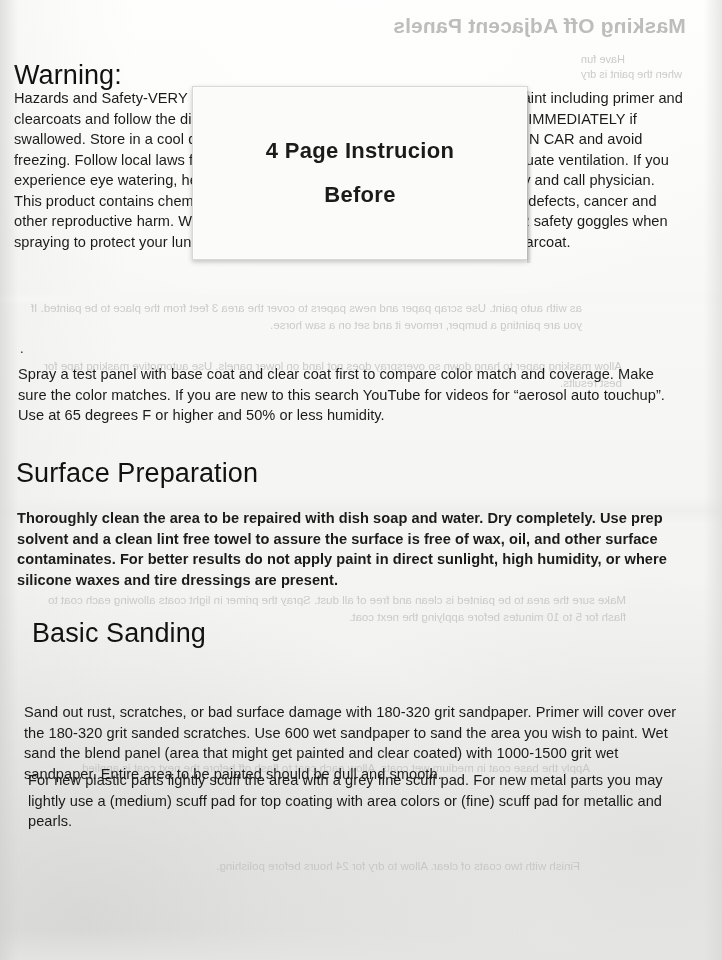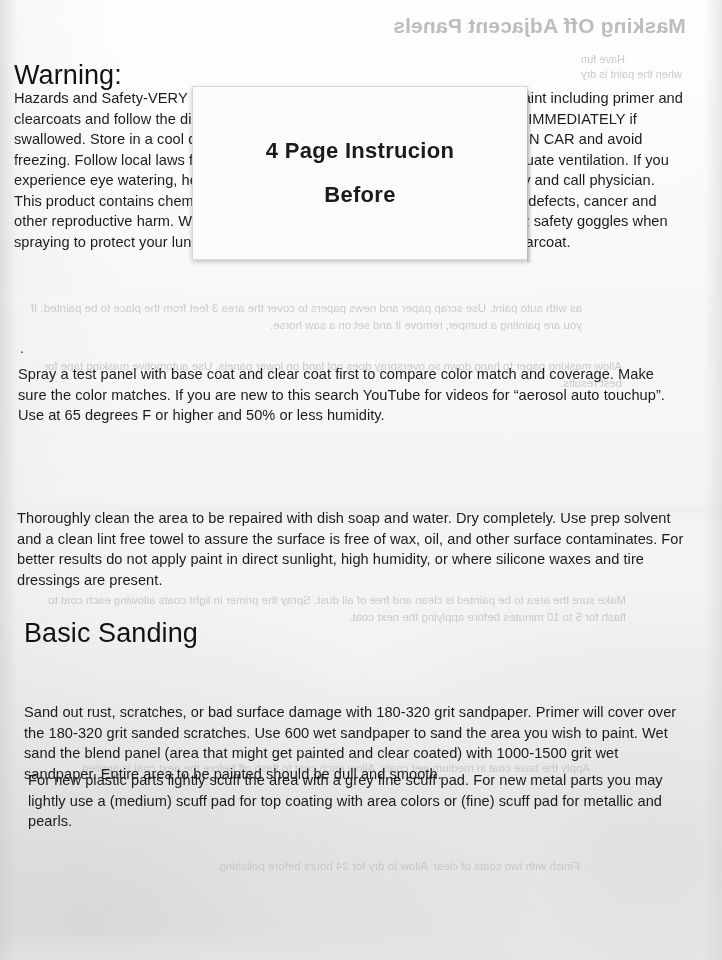--- a/index.html
+++ b/index.html
@@ -110,23 +110,23 @@
 
   
   #h-warning     { left: 14px;  top: 12px; margin-top: 48px;  }
   #p-warning     { left: 14px;  top: 88px;  width: 672px; }
 
   #h-before      { left: 16px;  top: 306px; }
   #p-before-dot  { left: 20px;  top: 344px; font-size: 13px; line-height: 10px; }
   #p-before      { left: 18px;  top: 364px; width: 660px; }
 
   #h-surface     { left: 16px;  top: 458px; }
-  #p-surface     { left: 17px;  top: 508px; width: 672px; }
-
-  #h-sanding     { left: 24px;  top: 618px; }
+  #p-surface     { left: 17px;  top: 508px; width: 672px; font-weight: bold; }
+
+  #h-sanding     { left: 32px;  top: 618px; }
   #p-sanding     { left: 24px;  top: 702px; width: 666px; }
   #p-plastic     { left: 28px;  top: 770px; width: 650px; }
 
   
   #note {
     position: absolute;
     left: 192px;
     top: 86px;
     width: 334px;
     height: 172px;
@@ -184,20 +184,21 @@
   <div class="bleed bleed-block bleed-b5">Finish with two coats of clear. Allow to dry for 24 hours before polishing.</div>
 
   <div class="content">
 
     <h1 class="heading" id="h-warning">Warning:</h1>
     <p class="para" id="p-warning">Hazards and Safety-VERY IMPORTANT. Read the labels on all the touch-up paint including primer and clearcoats and follow the directions. Keep away from children. Call a physician IMMEDIATELY if swallowed. Store in a cool dry place between 60F and 120F. DO NOT STORE IN CAR and avoid freezing. Follow local laws for use, storage and proper disposal. Use with adequate ventilation. If you experience eye watering, headaches or dizziness stop product use immediately and call physician. This product contains chemicals known to the State of California to cause birth defects, cancer and other reproductive harm. WEAR an approved active paint respirator and WEAR safety goggles when spraying to protect your lungs and eyes. This includes the primer, paint and clearcoat.</p>
 
     <div class="para" id="p-before-dot">.</div>
     <p class="para" id="p-before">Spray a test panel with base coat and clear coat first to compare color match and coverage. Make sure the color matches.  If you are new to this search YouTube for videos for “aerosol auto touchup”.  Use at 65 degrees F or higher and 50% or less humidity.</p>
 
+    <h1 class="heading" id="h-surface">Surface Preparation</h1>
     <p class="para" id="p-surface">Thoroughly clean the area to be repaired with dish soap and water.  Dry completely. Use prep solvent and a clean lint free towel to assure the surface is free of wax, oil, and other surface contaminates. For better results do not apply paint in direct sunlight, high humidity, or where silicone waxes and tire dressings are present.</p>
 
     <h1 class="heading" id="h-sanding">Basic Sanding</h1>
     <p class="para" id="p-sanding">Sand out rust, scratches, or bad surface damage with 180-320 grit sandpaper. Primer will cover over the 180-320 grit sanded scratches. Use 600 wet sandpaper to sand the area you wish to paint. Wet sand the blend panel (area that might get painted and clear coated) with 1000-1500 grit wet sandpaper. Entire area to be painted should be dull and smooth.</p>
     <p class="para" id="p-plastic">For new plastic parts lightly scuff the area with a grey fine scuff pad. For new metal parts you may lightly use a (medium) scuff pad for top coating with area colors or (fine) scuff pad for metallic and pearls.</p>
 
   </div>
 
   <div id="note">
     <div class="note-line">4 Page Instrucion</div>

